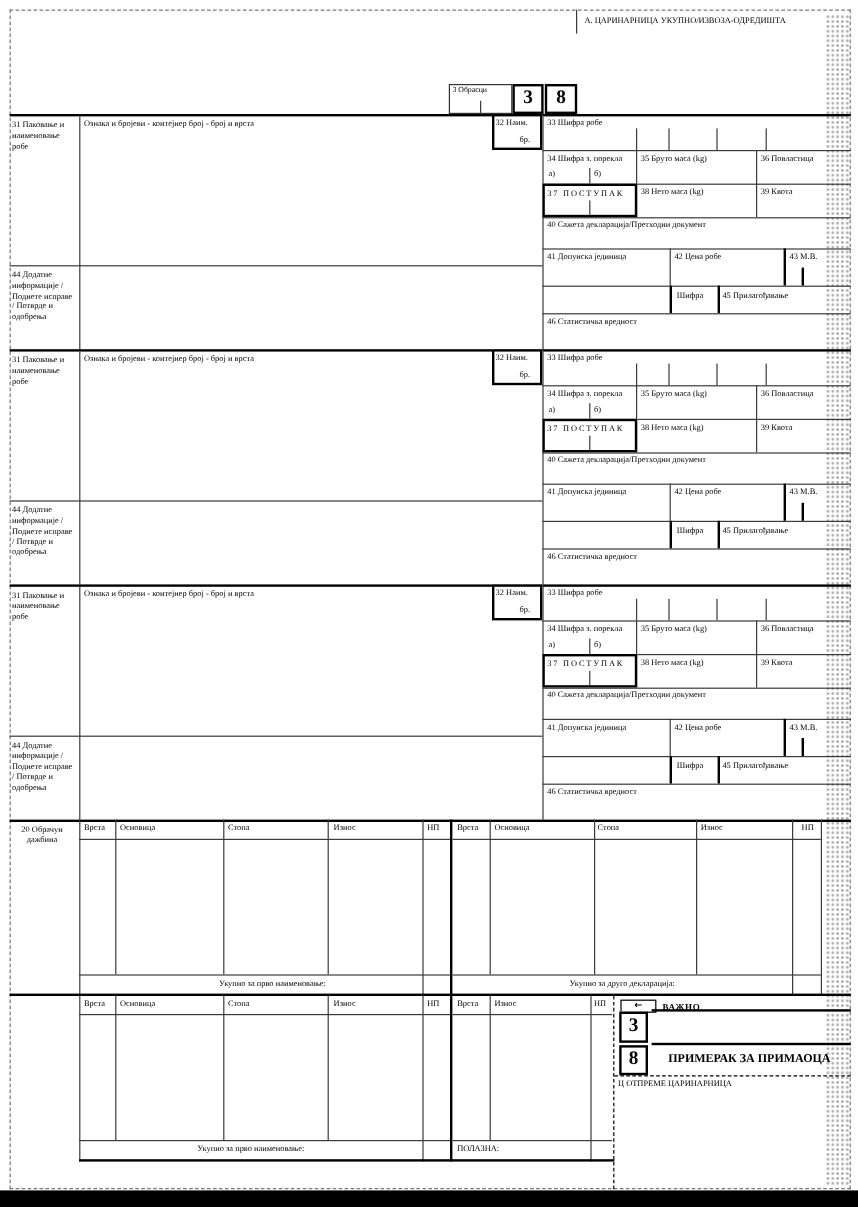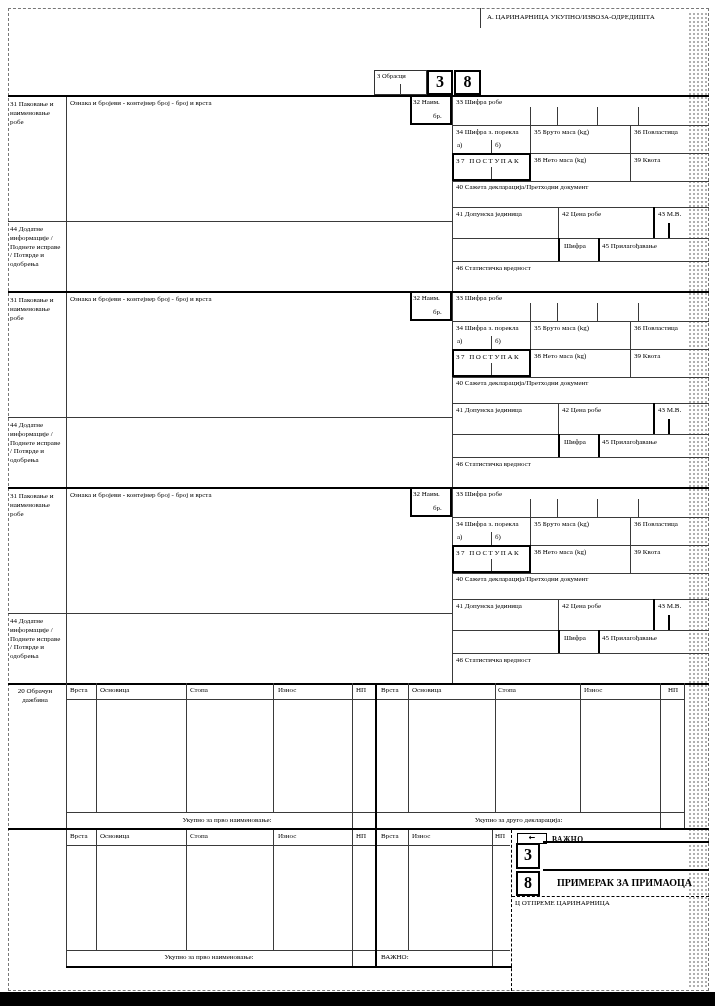--- a/index.html
+++ b/index.html
@@ -265,21 +265,21 @@
     <div class="a vl2" style="left:375px;top:0;height:138px"></div>
 
     <div class="a L" style="left:381px;top:2px">Врста</div>
     <div class="a L" style="left:412px;top:2px">Износ</div>
     <div class="a L" style="left:495px;top:2px">НП</div>
     <div class="a vl" style="left:408px;top:0;height:120px"></div>
     <div class="a vl" style="left:492px;top:0;height:138px"></div>
     <div class="a hl" style="left:377px;top:15px;width:133px"></div>
     <div class="a" style="left:378px;top:16px;width:113px;height:103px"></div>
     <div class="a hl" style="left:377px;top:120px;width:133px"></div>
-    <div class="a L" style="left:381px;top:123px">ВАЖНО:</div>
+    <div class="a L" style="left:381px;top:123px">ПОЛАЗНА:</div>
     <div class="a hl2" style="left:66px;top:136px;width:446px"></div>
     <div class="a" style="left:511px;top:0;height:161px;border-left:1.5px dashed #000"></div>
 
     <div class="a" style="left:517px;top:3px;width:30px;height:11px;border:1.5px solid #000;text-align:center">
       <span style="font:bold 8px 'DejaVu Sans',sans-serif;line-height:8px;display:block">←</span>
     </div>
     <div class="a L boldlbl" style="left:552px;top:4.5px;letter-spacing:0.5px;font-size:7.5px">ВАЖНО</div>
     <div class="a hl2" style="left:543px;top:11px;width:166px"></div>
     <div class="a big" style="left:516px;top:13px;width:24px;height:26px;border:2.5px solid #000;line-height:20px;background:#fff">3</div>
     <div class="a hl2" style="left:543px;top:39px;width:166px"></div>

